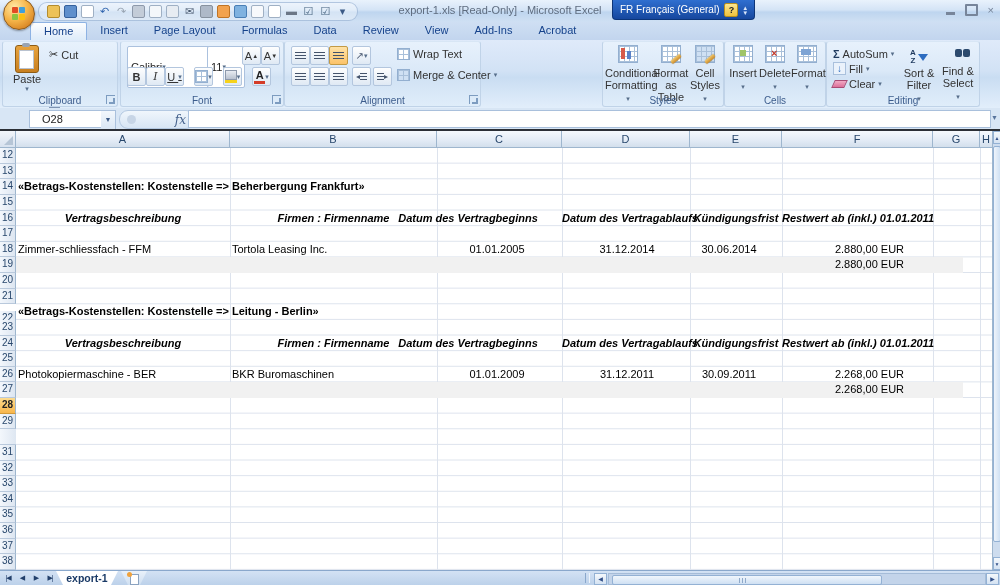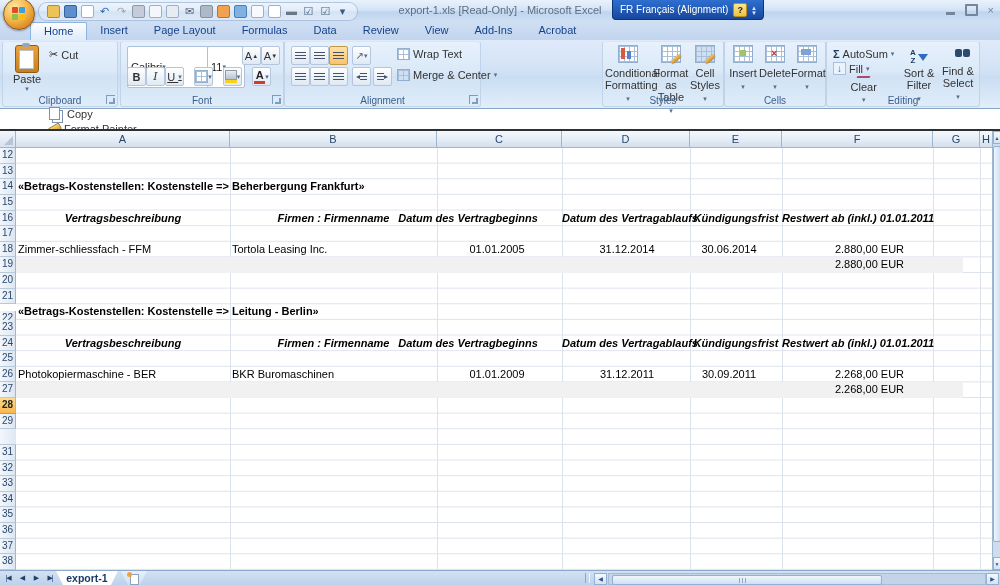--- a/index.html
+++ b/index.html
@@ -186,21 +186,21 @@
         <span class="qico" style="background: rgb(127, 178, 224); border: 1px solid rgb(74, 127, 181); width: 11px; height: 11px;"></span>
         <span class="qico" style="background: rgb(247, 249, 252); border: 1px solid rgb(159, 176, 196); width: 11px; height: 11px;"></span>
         <span class="qico" style="background: rgb(255, 255, 255); border: 1px solid rgb(159, 176, 196); width: 11px; height: 11px;"></span>
         <span class="qico" style="color: rgb(107, 118, 134);">▬</span>
         <span class="qico" style="color: rgb(68, 97, 125);">☑</span>
         <span class="qico" style="color: rgb(68, 97, 125);">☑</span>
         <span class="qico" style="color: rgb(60, 90, 134);">▾</span>
       </div>
     <div class="title-text">export-1.xls  [Read-Only] - Microsoft Excel</div>
     <div class="langbar">
-      <span>FR Français (Alignment)</span>
+      <span>FR Français (General)</span>
       <span class="help-box">?</span>
       <span class="lang-min">
           <span>▴</span>
           <span>▾</span>
         </span>
     </div>
     <div class="wincontrols">
       <span class="wc wc-min"></span>
       <span class="wc wc-restore"></span>
       <span class="wc">×</span>
@@ -362,41 +362,51 @@
         <div class="sm" style="height:15px;">
             <span style="font-weight:bold;color:#1f3a5f;">Σ</span>
             <span>AutoSum</span>
             <span class="dd">▾</span>
           </div>
         <div class="sm" style="height:15px;">
             <span style="color:#2d6cc0;font-size:10px;border:1px solid #a9c0dc;background:#eaf2fb;width:11px;height:11px;line-height:11px;text-align:center;">↓</span>
             <span>Fill</span>
             <span class="dd">▾</span>
           </div>
-        <div class="sm" style="height:15px;flex-direction:column;">
+        <div class="sm" style="height:15px;">
             <span class="eraser"></span>
             <span>Clear</span>
             <span class="dd">▾</span>
           </div>
       </div>
       <div class="bigbtn" style="left:72px;width:40px;">
         <span style="display:inline-flex;align-items:center;gap:2px;">
           <span style="font-size:8px;font-weight:bold;color:#1f3a5f;line-height:8px;">A<br>Z</span>
             <span class="funnel"></span>
         </span>
         <div class="lbl2">Sort &amp; Filter</div><span class="dd">▾</span>
       </div>
       <div class="bigbtn" style="left:112px;width:38px;">
         <span style="display:inline-block;margin-top:4px;" class="binoc"></span>
         <div class="lbl2" style="margin-top:6px;">Find &amp; Select</div><span class="dd">▾</span>
       </div>
       <div class="glabel">Editing</div>
     </div>
   </div>
 
+  <div class="fbar">
+    <div class="namebox">O28</div>
+    <div class="namedrop">▼</div>
+    <div class="fxpill">
+      <span class="fxdot"></span>
+      <span class="fx">fx</span>
+    </div>
+    <div class="finput"></div>
+    <div class="fexp">▼</div>
+  </div>
   <div class="darkline"></div>
 
   <div class="corner"></div>
   <div class="colhdrs" id="colhdrs">
       <div class="colhdr" style="left: 0px; width: 214px;">A</div>
       <div class="colhdr" style="left: 214px; width: 207px;">B</div>
       <div class="colhdr" style="left: 421px; width: 125px;">C</div>
       <div class="colhdr" style="left: 546px; width: 128px;">D</div>
       <div class="colhdr" style="left: 674px; width: 92px;">E</div>
       <div class="colhdr" style="left: 766px; width: 151px;">F</div>

